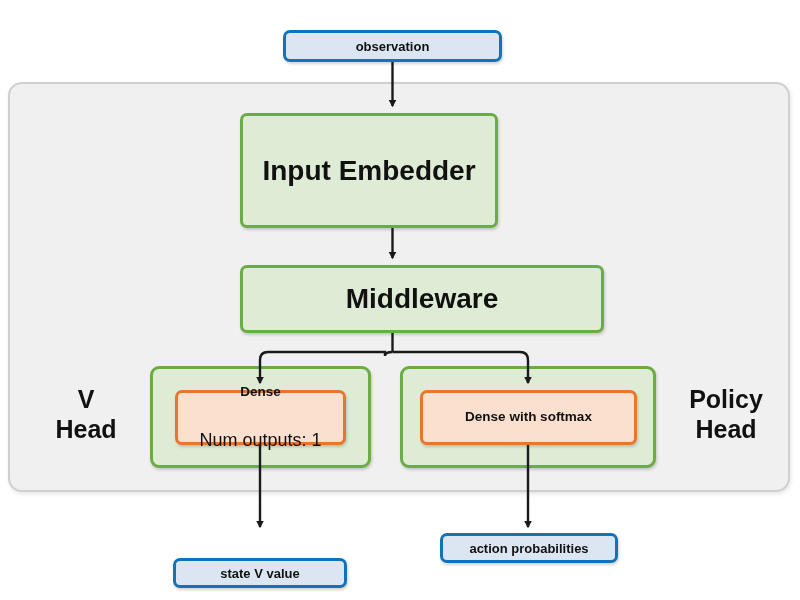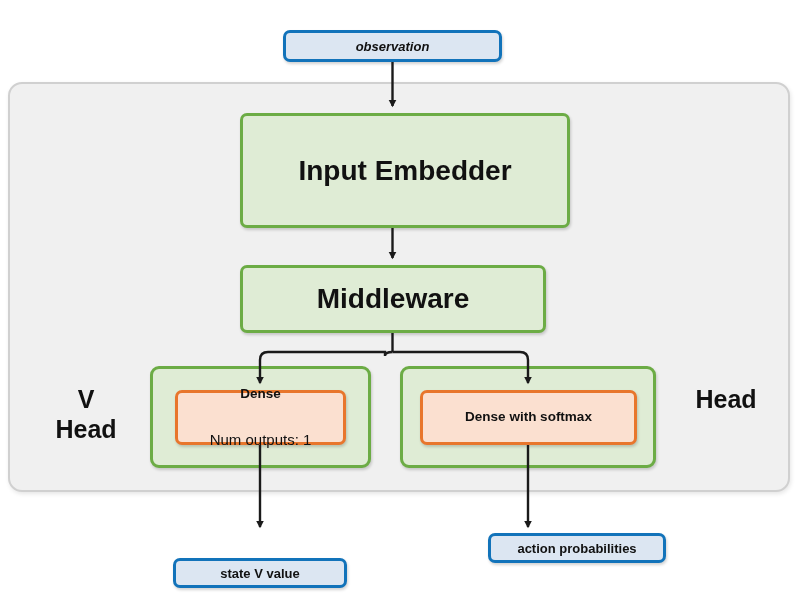--- a/index.html
+++ b/index.html
@@ -78,21 +78,21 @@
     border-radius: 7px;
     box-shadow: 1px 2px 3px rgba(0,0,0,0.18);
     color: #111111;
   }
   .orange-title {
     font-size: 13.5px;
     font-weight: bold;
     line-height: 1.25;
   }
   .orange-sub {
-    font-size: 15px;
+    font-size: 18px;
     font-weight: normal;
     line-height: 1.25;
   }
   
   .head-group {
     position: absolute;
     box-sizing: border-box;
     background: #dfecd5;
     border: 3px solid #6cac45;
     border-radius: 9px;
@@ -103,29 +103,29 @@
   .side-label {
     position: absolute;
     text-align: center;
     font-size: 25px;
     font-weight: bold;
     color: #111111;
     line-height: 1.18;
     z-index: 4;
   }
   
-  #observation-box   { left: 283px; top: 30px;  width: 219px; height: 32px; font-style: italic; }
-  #input-embedder    { left: 240px; top: 113px; width: 330px; height: 115px; }
-  #middleware        { left: 240px; top: 265px; width: 306px; height: 68px; }
+  #observation-box   { left: 283px; top: 30px;  width: 219px; height: 32px; }
+  #input-embedder    { left: 240px; top: 113px; width: 258px; height: 115px; }
+  #middleware        { left: 240px; top: 265px; width: 364px; height: 68px; }
   #v-head-group      { left: 150px; top: 366px; width: 221px; height: 102px; }
   #policy-head-group { left: 400px; top: 366px; width: 256px; height: 102px; }
   #v-dense           { left: 175px; top: 390px; width: 171px; height: 55px; gap: 28px; }
   #policy-dense      { left: 420px; top: 390px; width: 217px; height: 55px; text-align: right; }
   #state-v-box       { left: 173px; top: 533px; width: 174px; height: 30px; margin-top: 25px; }
-  #action-prob-box   { left: 440px; top: 533px; width: 178px; height: 30px; margin-left: 48px; }
+  #action-prob-box   { left: 440px; top: 533px; width: 178px; height: 30px; }
   #v-head-label      { left: 33px;  top: 385px; width: 106px; }
   #policy-head-label { left: 663px; top: 385px; width: 126px; }
 </style>
 </head>
 <body>
 
 <div id="canvas">
 
   <div class="gray-panel"></div>
 
@@ -184,16 +184,17 @@
   <div id="action-prob-box" class="node node-blue">
     <span>action probabilities</span>
   </div>
 
   <div id="v-head-label" class="side-label">
     <div>V</div>
     <div>Head</div>
   </div>
 
   <div id="policy-head-label" class="side-label">
+    <div>Policy</div>
     <div>Head</div>
   </div>
 
 </div>
 
 </body></html>

